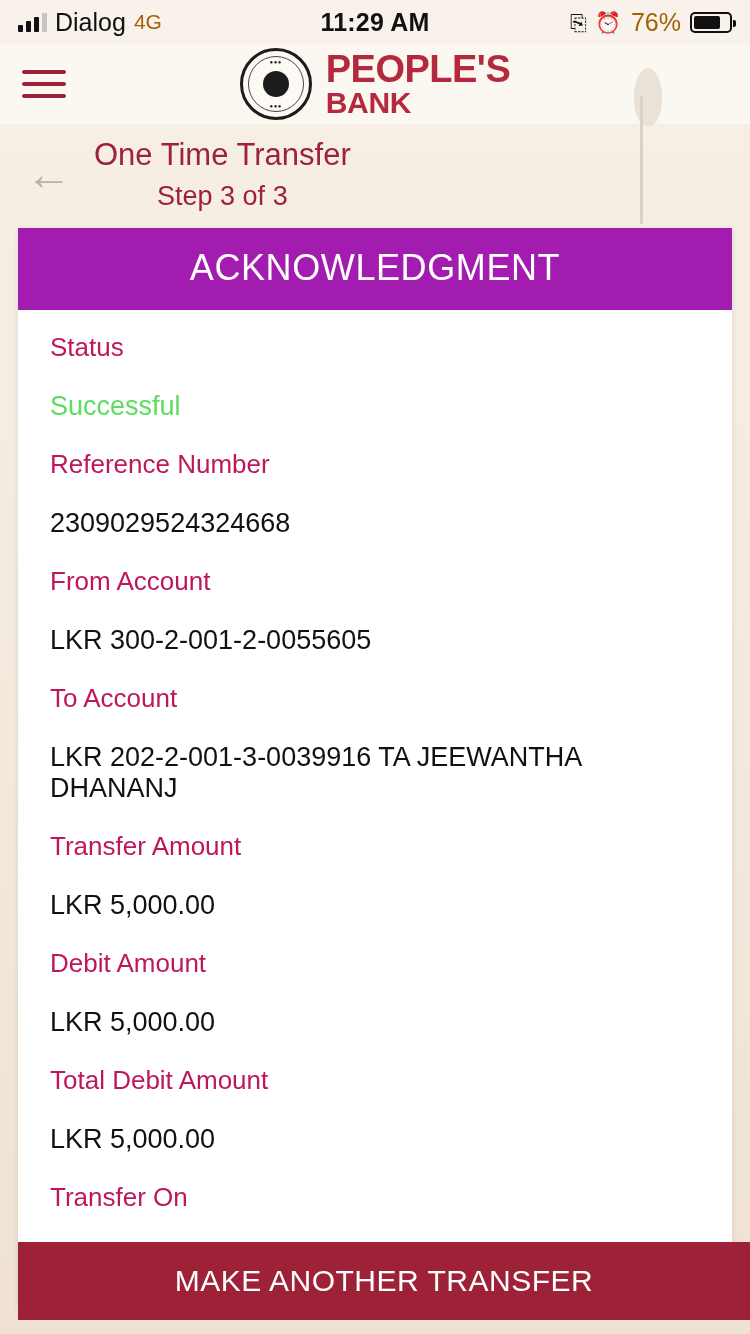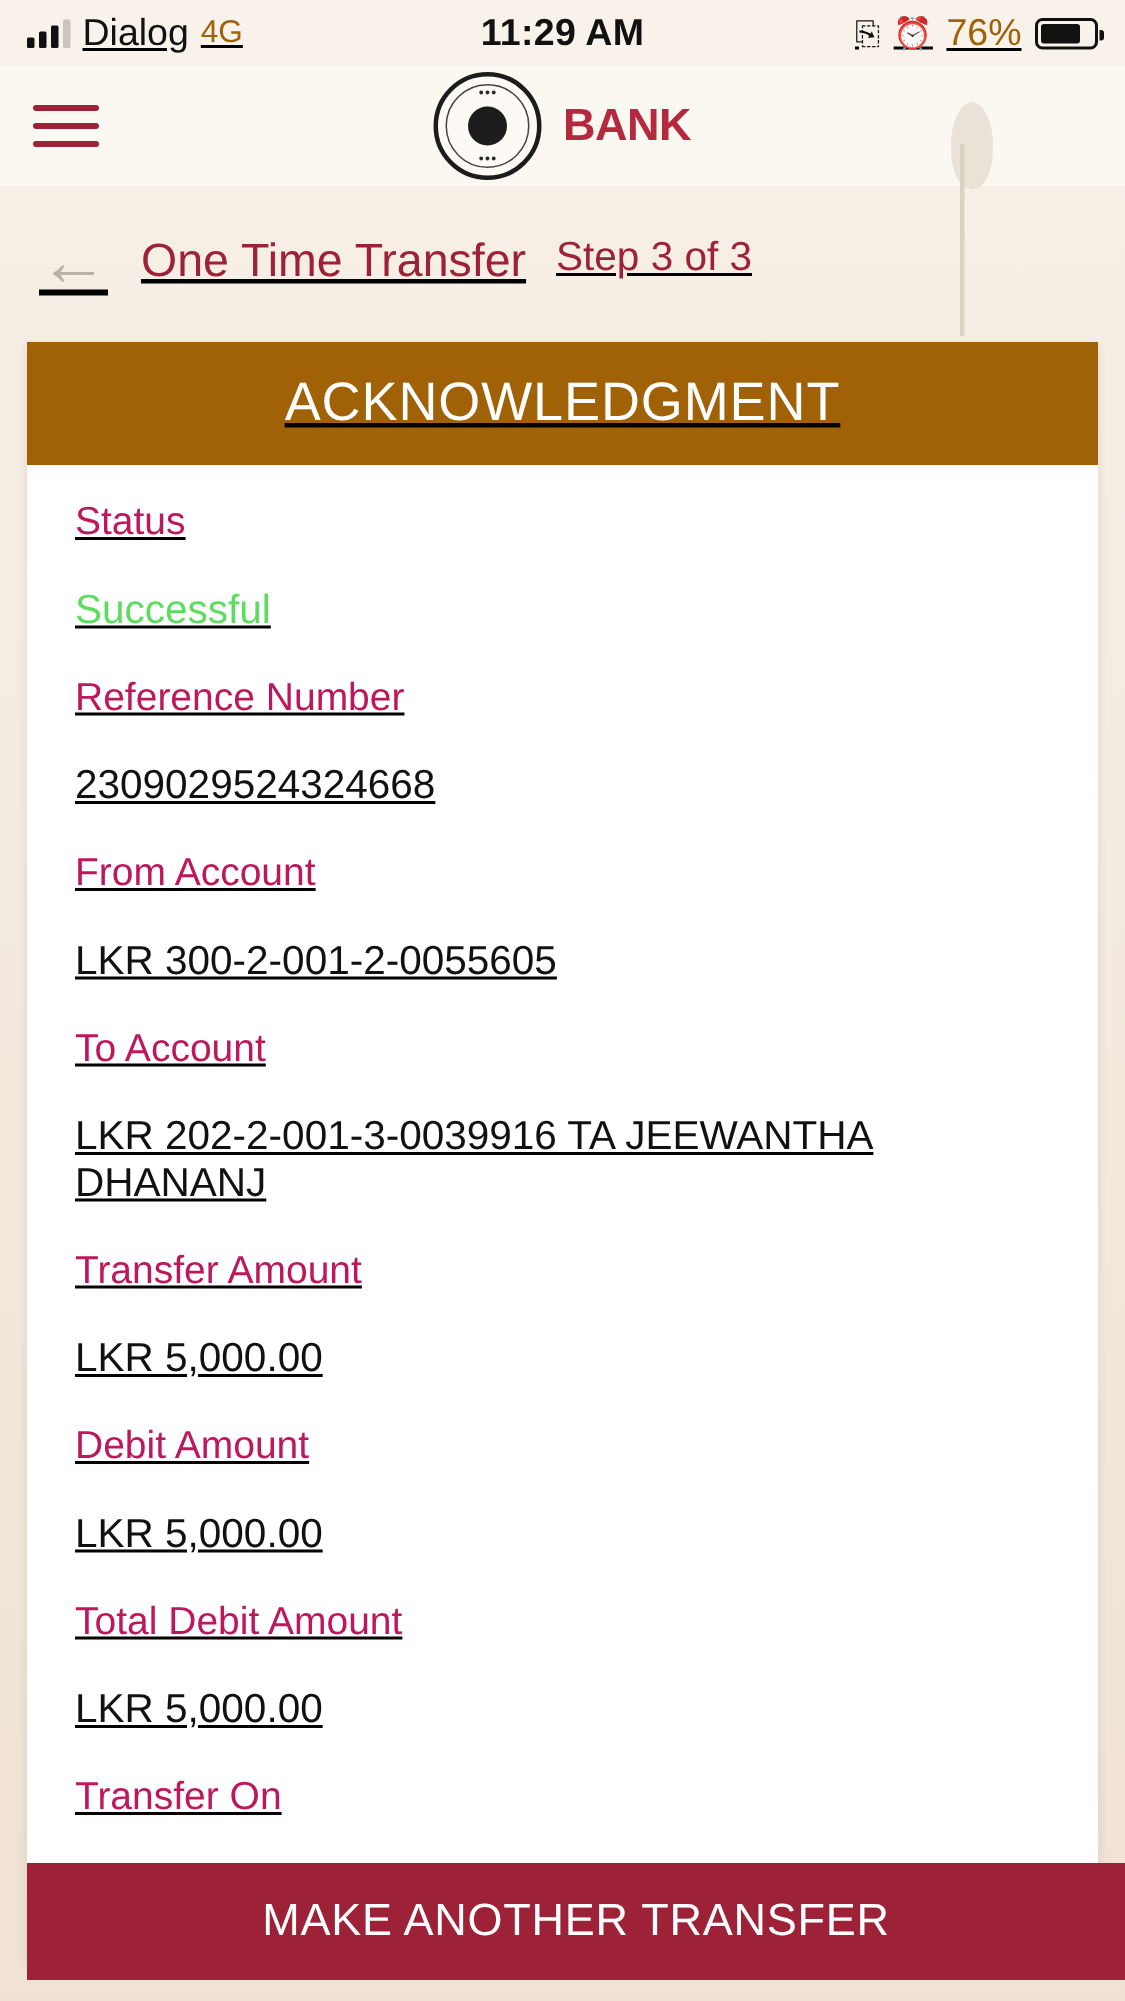--- a/index.html
+++ b/index.html
@@ -10,21 +10,20 @@
     background: #ffffff;
     overflow: hidden;
   }
 
   .phone {
     position: relative;
     width: 750px;
     height: 1334px;
     background: linear-gradient(180deg, #f7f0e8 0%, #f3e9dd 55%, #efe2d2 100%);
     overflow: hidden;
-    text-decoration: underline;
   }
 
   
   .statusbar {
     position: relative;
     height: 44px;
     background: #f8f2ea;
     display: flex;
     align-items: center;
     padding: 0 18px;
@@ -193,21 +192,21 @@
     padding: 0 26px;
     gap: 22px;
     background: transparent;
   }
   .backarrow {
     font-size: 46px;
     color: #b9b2a9;
     line-height: 1;
     cursor: pointer;
   }
-  .pt-text { display: flex; flex-direction: row; gap: 20px; text-align: center; }
+  .pt-text { display: flex; flex-direction: column; gap: 8px; text-align: center; }
   .pt-main {
     font-size: 31px;
     color: #9e2237;
   }
   .pt-sub {
     font-size: 27px;
     color: #9e2237;
   }
 
   .thread {
@@ -220,21 +219,21 @@
   }
 
   
   .card {
     position: relative;
     margin: 4px 18px 0 18px;
     background: #ffffff;
     box-shadow: 0 1px 6px rgba(0,0,0,.10);
   }
   .card-header {
-    background: #a16207;
+    background: #a21caf;
     color: #ffffff;
     text-align: center;
     font-size: 36px;
     letter-spacing: .6px;
     padding: 19px 0 21px;
   }
   .card-body {
     padding: 22px 32px 30px 32px;
   }
   .field { margin-bottom: 26px; }
@@ -304,20 +303,21 @@
         <i></i>
         <i></i>
     </div>
     <div class="brand">
       <div class="logo-seal">
         <span class="tick top">●●●</span>
         <span class="core"></span>
         <span class="tick bot">●●●</span>
       </div>
       <div class="brandtext">
+        <span class="l1">PEOPLE'S</span>
         <span class="l2">BANK</span>
       </div>
     </div>
     <div class="feather"></div>
   </div>
 
   <div class="thread"></div>
 
   <div class="pagetitle">
     <span class="backarrow">←</span>

